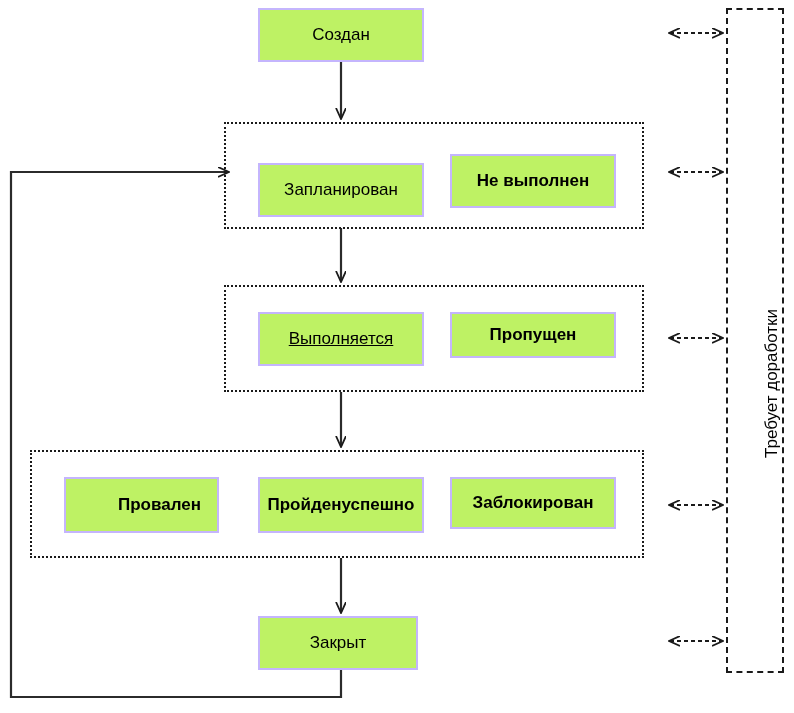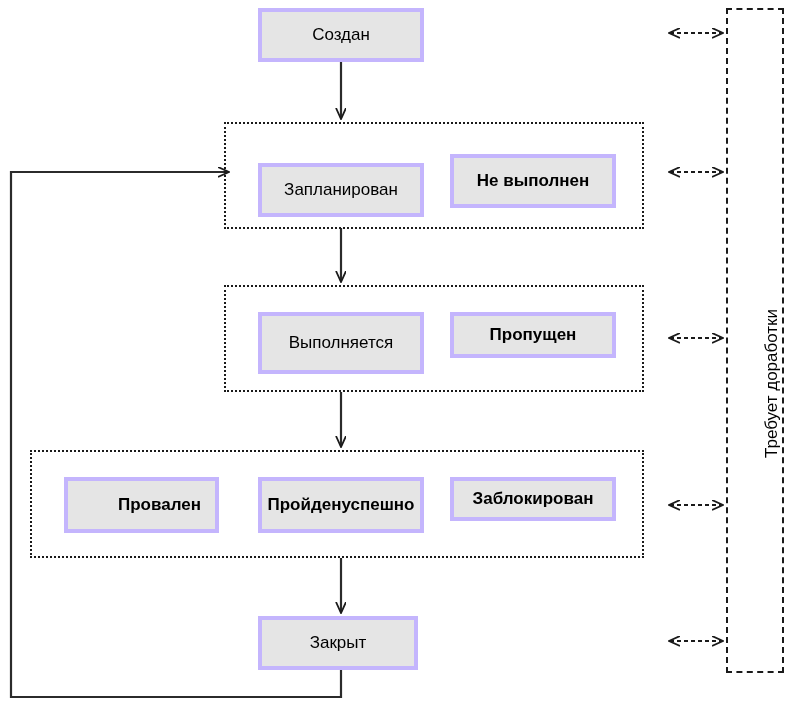--- a/index.html
+++ b/index.html
@@ -18,22 +18,22 @@
   #svg-layer {
     position: absolute;
     left: 0;
     top: 0;
     width: 794px;
     height: 713px;
   }
   .node {
     position: absolute;
     box-sizing: border-box;
-    border: 4px solid #c4b5fd;
-    background: #e5e5e5;
+    border: 2px solid #c4b5fd;
+    background: #bef264;
     display: flex;
     align-items: center;
     justify-content: center;
     text-align: center;
     font-size: 17px;
     line-height: 1.25;
     color: #000000;
     z-index: 3;
   }
   .node.bold {
@@ -129,38 +129,38 @@
   </div>
 
   <div class="node" style="left:258px; top:146px; width:166px; height:54px;margin-top:17px;">
     <span>Запланирован</span>
   </div>
 
   <div class="node bold" style="left:450px; top:154px; width:166px; height:54px;">
     <span>Не выполнен</span>
   </div>
 
-  <div class="node" style="left:258px; top:312px; width:166px; height:62px;">
+  <div class="node" style="left:258px; top:312px; width:166px; height:54px;text-decoration:underline;">
     <span>Выполняется</span>
   </div>
 
   <div class="node bold" style="left:450px; top:312px; width:166px; height:46px;">
     <span>Пропущен</span>
   </div>
 
   <div class="node bold" style="left:64px; top:477px; width:155px; height:56px;padding-left:36px;">
     <span>Провален</span>
   </div>
 
   <div class="node bold" style="left:258px; top:477px; width:166px; height:56px; ">
     <span>Пройден</span>
     <span>успешно</span>
   </div>
 
-  <div class="node bold" style="left:450px; top:477px; width:166px; height:44px;">
+  <div class="node bold" style="left:450px; top:477px; width:166px; height:52px;">
     <span>Заблокирован</span>
   </div>
 
   <div class="node" style="left:258px; top:616px; width:160px; height:54px;">
     <span>Закрыт</span>
   </div>
 
 </div>
 
 </body></html>

